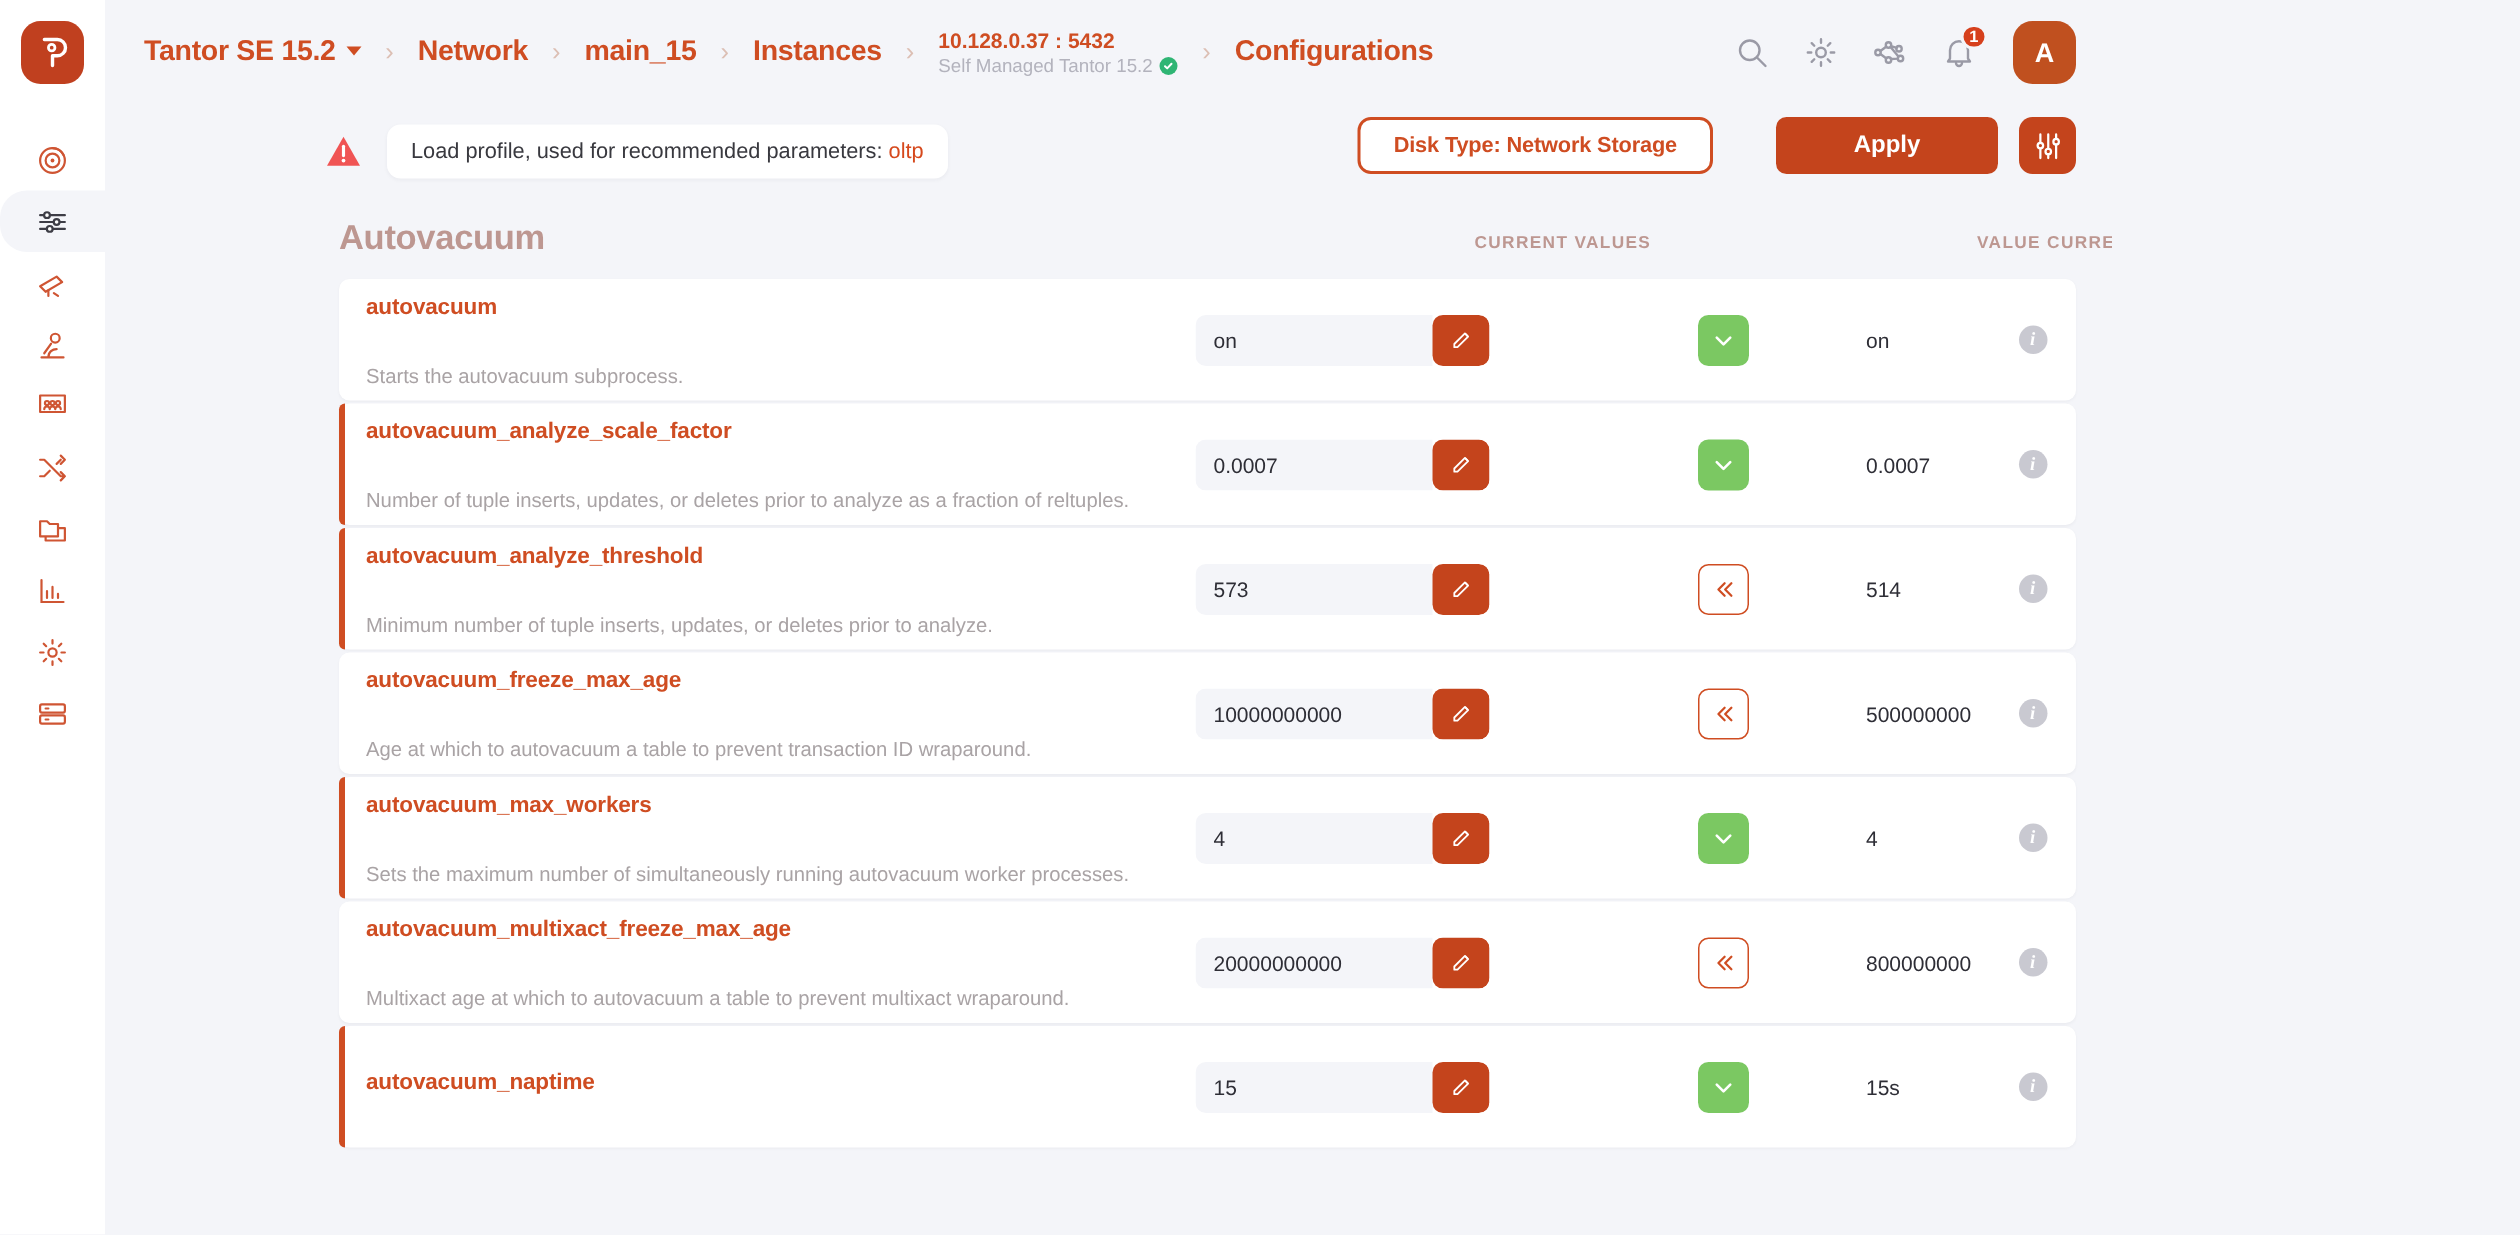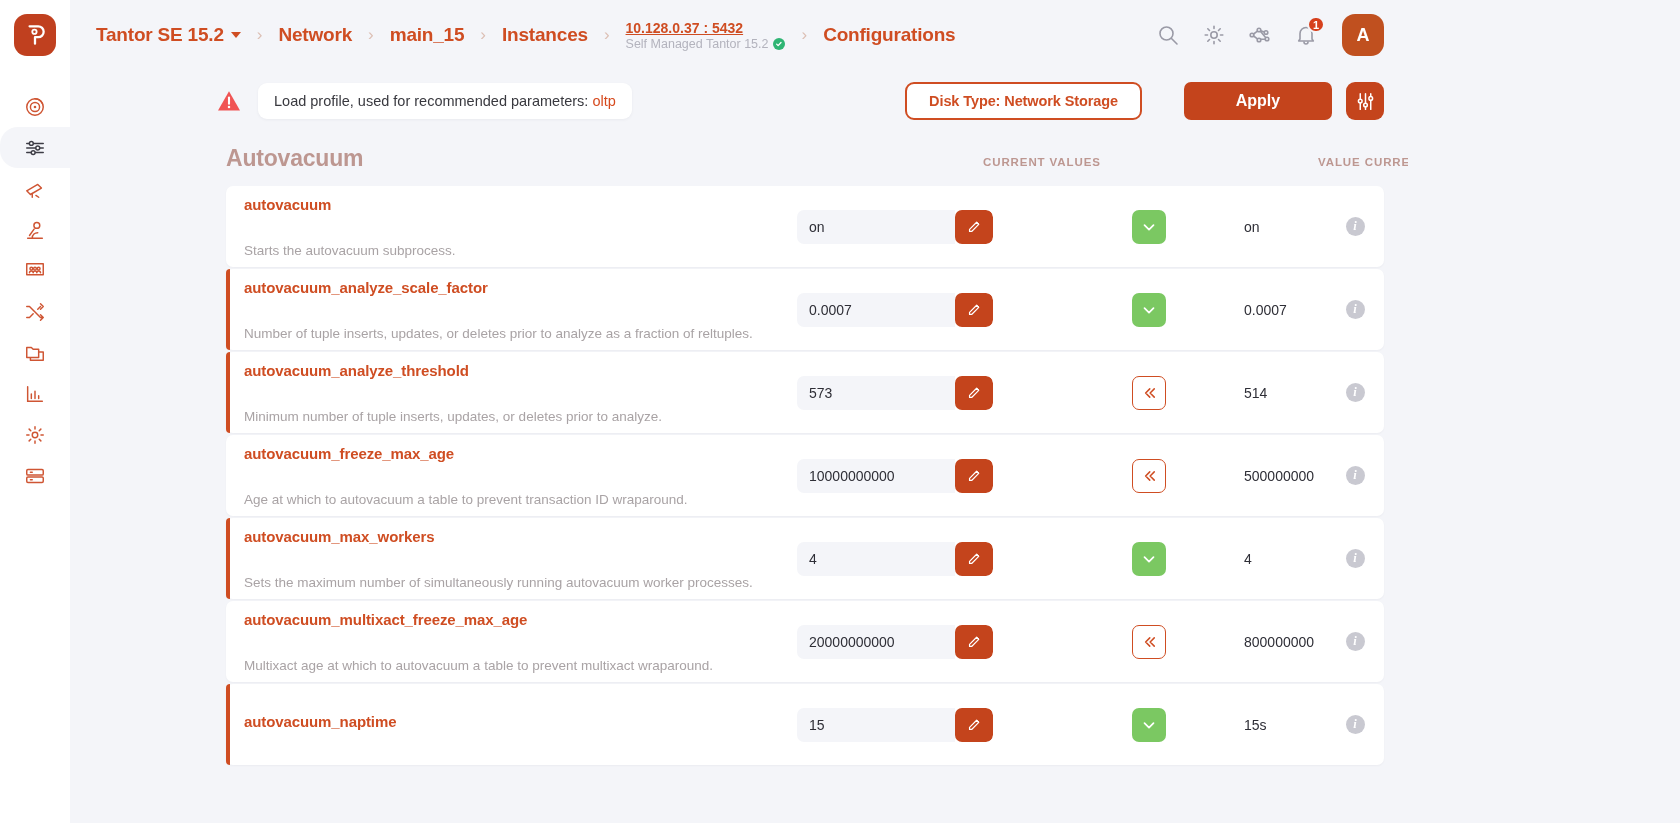--- a/index.html
+++ b/index.html
@@ -50,21 +50,21 @@
   }
   .bc-item.caret::after {
     content: ""; display: inline-block; margin-left: 7px;
     border-left: 5px solid transparent; border-right: 5px solid transparent;
     border-top: 6px solid #cf4d22; vertical-align: 3px;
   }
   .bc-sep {
     color: #dcbfb4; font-size: 17px; margin: 0 16px; user-select: none;
   }
   .bc-host { line-height: 1.15; }
-  .bc-host-line1 { font-size: 14px; font-weight: bold; color: #cf4d22; white-space: nowrap; text-decoration: underline; }
+  .bc-host-line1 { font-size: 14px; font-weight: bold; color: #cf4d22; white-space: nowrap; }
   .bc-host-line2 {
     font-size: 12.5px; color: #b3b3bd; white-space: nowrap;
     display: flex; align-items: center; gap: 5px;
   }
   .bc-host-line2 .badge-ok {
     width: 12px; height: 12px; border-radius: 50%; background: #2fb574;
     display:inline-flex; align-items:center; justify-content:center; flex: none;
   }
   .bc-host-line2 .badge-ok svg { width: 8px; height: 8px; }
 
@@ -80,21 +80,21 @@
   }
   .avatar {
     width: 42px; height: 42px; border-radius: 13px; background: #c0501f;
     color: #fff; font-size: 18px; font-weight: bold;
     display: flex; align-items: center; justify-content: center; cursor: pointer;
     margin-left: 2px;
   }
 
   
   .action-row {
-    display: flex; align-items: center; padding: 8px 24px 0 146px; height: 54px;
+    display: flex; padding: 8px 24px 0 146px; height: 54px;
   }
   .warn-group { display: flex; align-items: center; gap: 16px; }
   .warn-icon { width: 26px; height: 26px; display:flex; align-items:center; justify-content:center; }
   .warn-icon svg { width: 26px; height: 26px; }
   .warn-pill {
     background: #ffffff; border-radius: 9px; padding: 10px 16px;
     font-size: 14.5px; color: #39393f; box-shadow: 0 1px 3px rgba(40,40,60,.05);
     white-space: nowrap;
   }
   .warn-pill .accent { color: #d6491d; }

